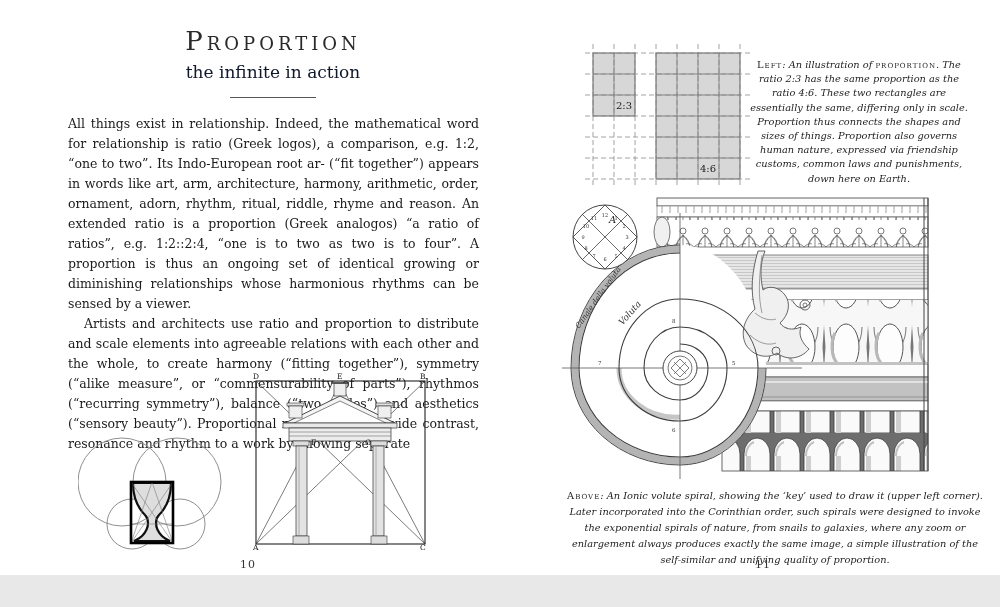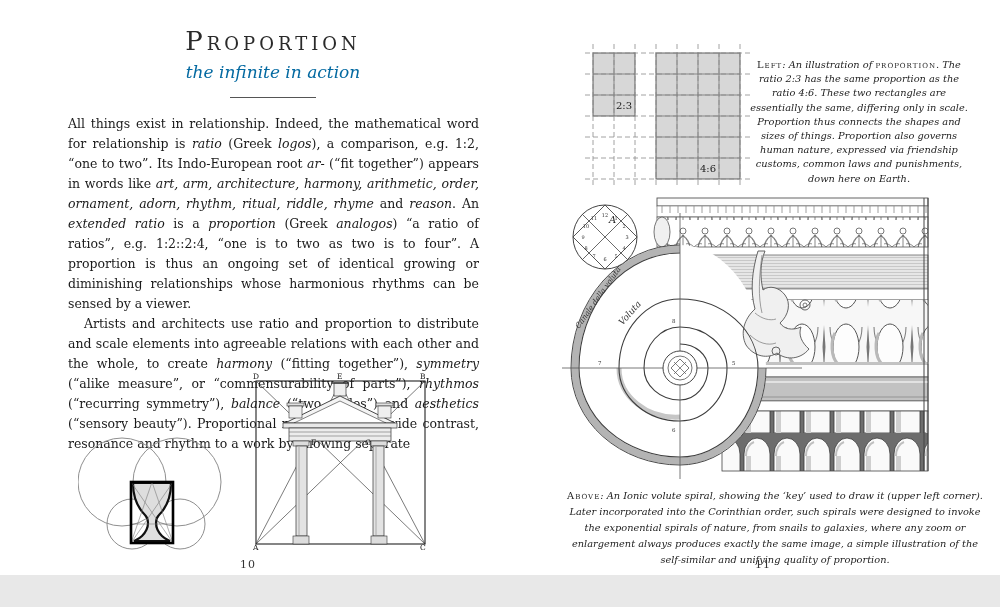--- a/index.html
+++ b/index.html
@@ -1,24 +1,24 @@
 <!DOCTYPE html>
 <html><head>
 <meta charset="utf-8">
 <style>
   html,body{margin:0;padding:0;background:#e8e8e8;}
   .spread{position:relative;width:1000px;height:575px;background:#ffffff;margin:0 auto;
           font-family:"DejaVu Serif",serif;color:#1b1b1b;overflow:hidden;}
   .abs{position:absolute;}
-  .it{font-style:italic;}
+  .it{}
   .sc{font-style:normal;font-variant:small-caps;letter-spacing:1px;}
   
   .title-block{left:68px;top:26px;width:410px;text-align:center;}
   .chapter-title{font-variant:small-caps;font-size:26px;letter-spacing:4px;color:#2a2a2a;}
-  .chapter-subtitle{font-style:italic;font-size:17px;margin-top:6px;color:#0369a1;}
+  .chapter-subtitle{font-size:17px;margin-top:6px;color:#0f172a;}
   .title-rule{width:86px;border-top:1px solid #555;margin:15px auto 0 auto;height:0;}
   .body-text{left:68px;top:114px;width:411px;font-size:12.5px;line-height:20px;text-align:justify;}
   .body-text p{margin:0;}
   .body-text p.indent{text-indent:16px;}
   .body-cont{left:68px;top:362px;width:192px;font-size:12.5px;line-height:20px;}
   .page-num{width:30px;text-align:center;font-size:11px;color:#333;letter-spacing:1px;}
   
   .caption{font-style:italic;color:#222;text-align:center;}
   .caption-top{left:750px;top:58px;width:218px;font-size:9.8px;line-height:14.2px;}
   .caption-bottom{left:563px;top:488px;width:424px;font-size:9.8px;line-height:16px;}

